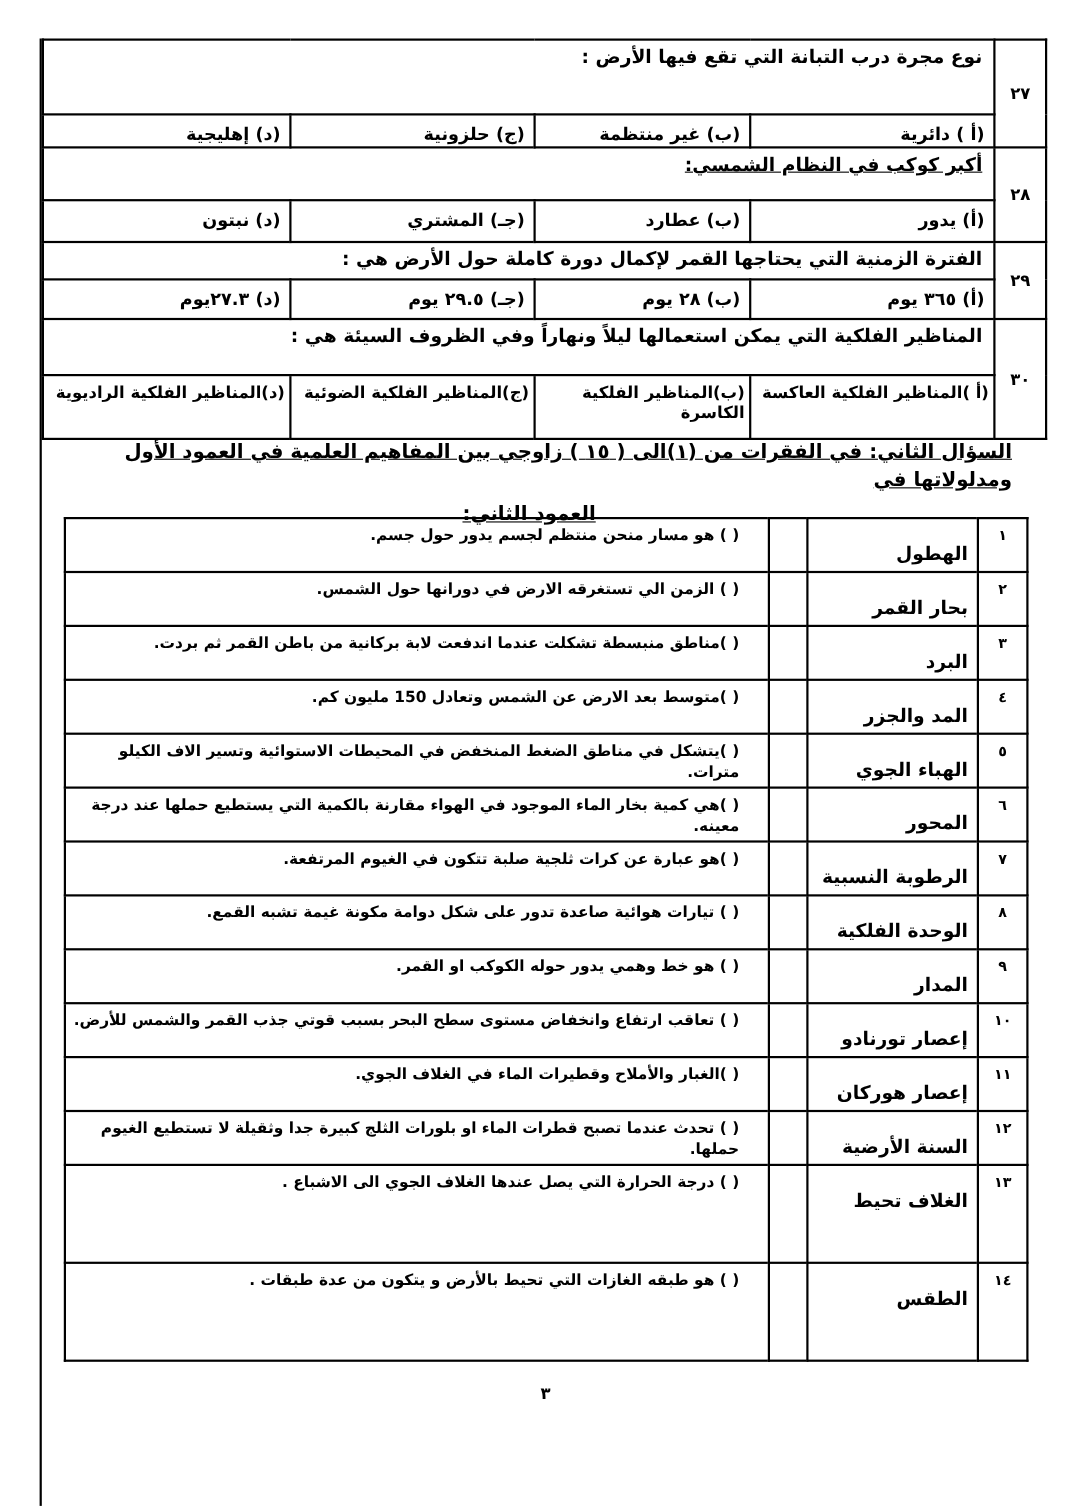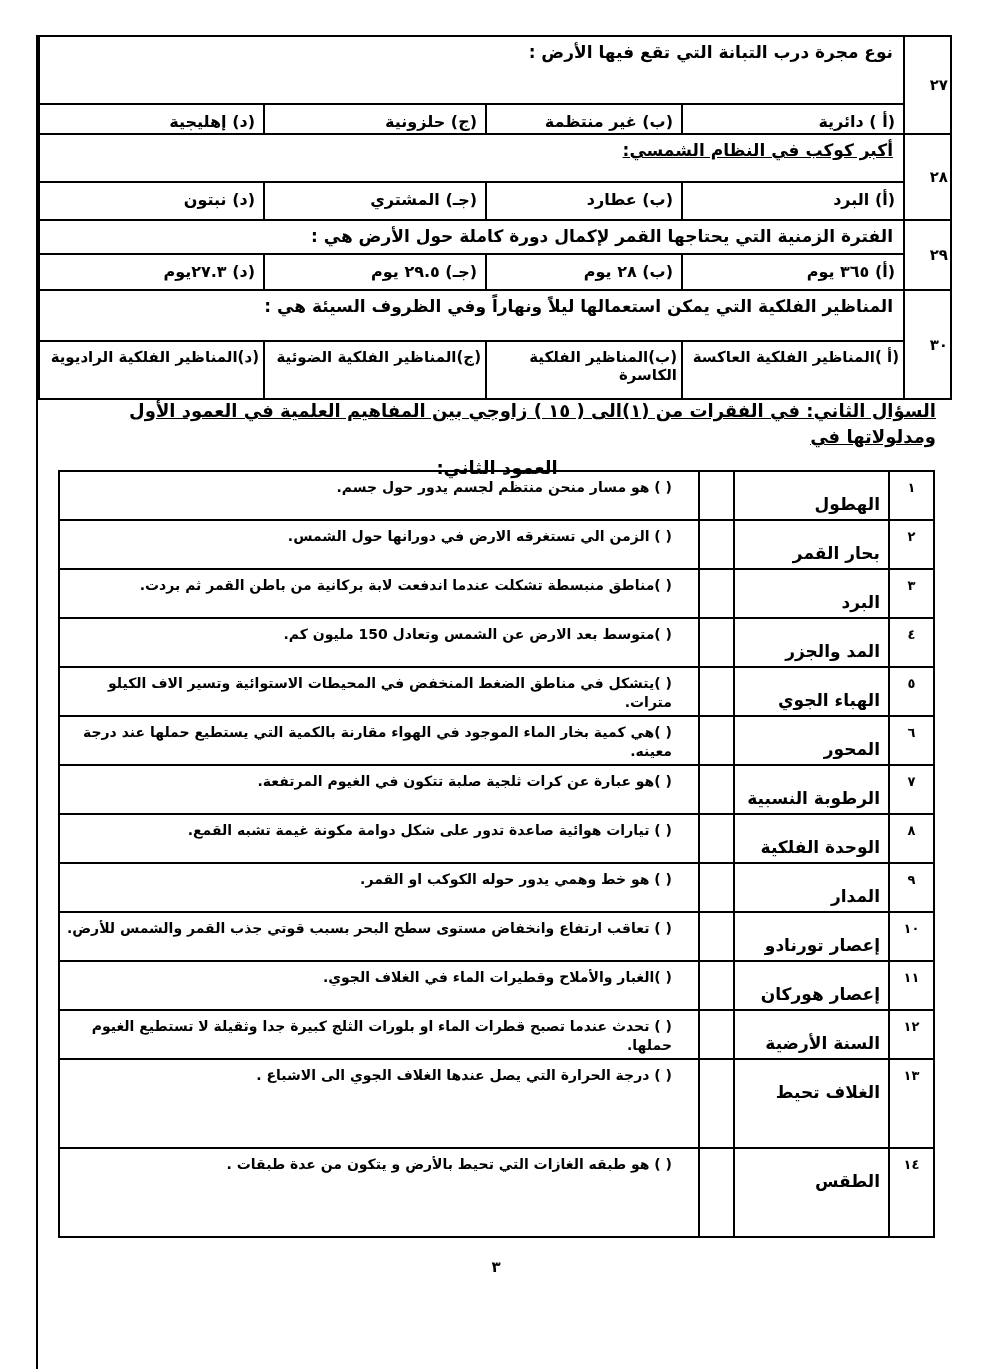--- a/index.html
+++ b/index.html
@@ -6,36 +6,36 @@
   html, body { background: #fff; }
   body { font-family: "DejaVu Sans", sans-serif; color: #000; }
   #page { position: relative; width: 992px; height: 1370px; background: #fff; direction: rtl; overflow: hidden; }
   table { border-collapse: collapse; table-layout: fixed; }
   #page td { border: 2px solid #000; font-weight: bold; }
 
   .left-rule { position: absolute; left: 36px; top: 35px; height: 1334px; width: 0; border-left: 2px solid #000; }
 
   
   .mcq { position: absolute; top: 35px; right: 40px; width: 912px; }
-  .mcq .num  { vertical-align: middle; font-size: 15px; padding: 2px; }
+  .mcq .num  { text-align: center; vertical-align: middle; font-size: 15px; padding: 2px; }
   .mcq .qtext{ font-size: 17px; text-align: right; vertical-align: top; padding: 5px 10px 2px 4px; }
   .mcq .opt  { font-size: 16px; text-align: right; vertical-align: top; padding: 7px 8px 2px 2px; }
   .h27 { height: 68px; }
   .o27 .opt { height: 23px; }
   .h28 { height: 48px; text-decoration: underline; }
   .o28 .opt { height: 38px; }
   .h29 { height: 34px; }
   .o29 .opt { height: 36px; }
   .h30 { height: 51px; }
   .o30 .opt { height: 58px; font-size: 15px; padding: 6px 4px 2px 2px; }
 
   
-  .sec2 { position: absolute; top: 398px; right: 56px; width: 878px; font-weight: bold; font-size: 18px; line-height: 26px; }
+  .sec2 { position: absolute; top: 398px; right: 72px; width: 878px; font-weight: bold; font-size: 18px; line-height: 26px; }
   .sec2 .l1 { text-align: right;  text-decoration: underline; }
-  .sec2 .l2 { text-align: center; margin-top: 5px; }
+  .sec2 .l2 { text-align: center; text-decoration: underline; margin-top: 5px; }
 
   
   .match { position: absolute; top: 470px; right: 57px; width: 875px; }
   .match tr { height: 49px; }
   .match tr.tall { height: 89px; }
   .m-num  { text-align: center; vertical-align: top; font-size: 13px; padding-top: 8px; }
   .m-term { text-align: right;  vertical-align: top; font-size: 17px; padding: 22px 8px 0 2px; }
   .m-gap  { }
   .m-def  { text-align: right;  vertical-align: top; font-size: 14px; padding: 6px 26px 0 4px; line-height: 1.35; }
 
@@ -66,21 +66,21 @@
         <td class="opt">(ب) غير منتظمة</td>
         <td class="opt">(ج) حلزونية</td>
         <td class="opt">(د) إهليجية</td>
       </tr>
 
       <tr>
         <td class="num" rowspan="2">٢٨</td>
         <td class="qtext h28" colspan="4">أكبر كوكب في النظام الشمسي:</td>
       </tr>
       <tr class="o28">
-        <td class="opt">(أ) البرد</td>
+        <td class="opt">(أ) يدور</td>
         <td class="opt">(ب) عطارد</td>
         <td class="opt">(جـ) المشتري</td>
         <td class="opt">(د) نبتون</td>
       </tr>
 
       <tr>
         <td class="num" rowspan="2">٢٩</td>
         <td class="qtext h29" colspan="4">الفترة الزمنية التي يحتاجها القمر لإكمال دورة كاملة حول الأرض هي :</td>
       </tr>
       <tr class="o29">

